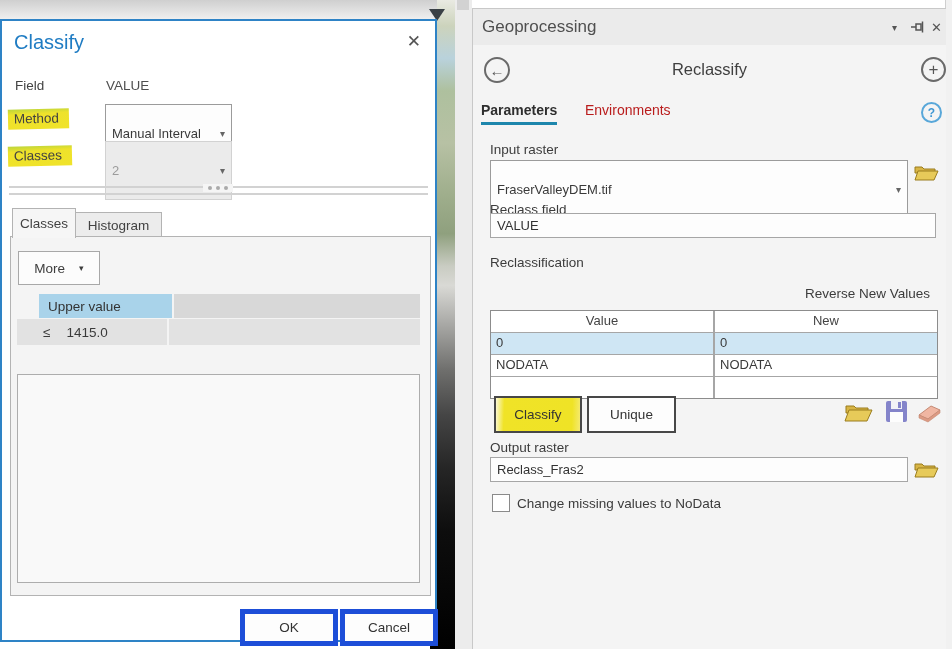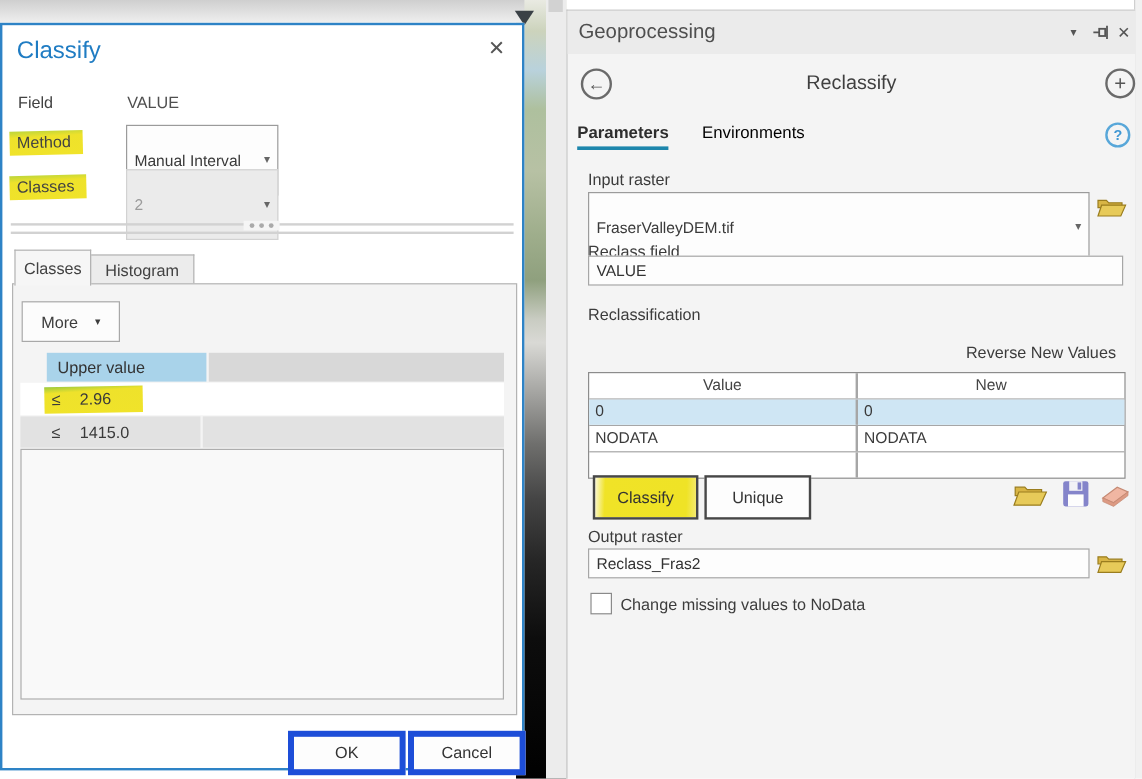--- a/index.html
+++ b/index.html
@@ -52,21 +52,21 @@
   .dlg-btn{border:5px solid #1d4ed8;background:#fdfdfd;font-size:13.5px;color:#333;
       display:flex;align-items:center;justify-content:center;}
   
   #gp-panel{left:472px;top:8px;width:473px;height:641px;background:#f4f4f4;
       border:1px solid #c8c8c8;border-right:none;}
   #gp-header{left:0;top:0;width:473px;height:36px;background:#ebebeb;}
   .gp-title{font-size:17px;color:#4f4f4f;}
   .hico{font-size:13px;color:#555;}
   .circle-btn{border:2px solid #6a6a6a;border-radius:50%;color:#555;
       display:flex;align-items:center;justify-content:center;background:transparent;}
-  .ptab{font-size:14px;color:#000000;}
+  .ptab{font-size:14px;color:#b91c1c;}
   .ptab.active{font-weight:bold;color:#2e2e2e;border-bottom:3px solid #1d86ac;padding-bottom:4px;}
   .field-label{font-size:13.5px;color:#3c3c3c;}
   .tinput{background:#fdfdfd;border:1px solid #a6a6a6;font-size:13px;color:#333;
       padding:0 6px;display:flex;align-items:center;}
   input.tinput{font-family:"Liberation Sans",sans-serif;}
   .rtable{border:1px solid #8c8c8c;background:#fff;}
   .rt-row{display:flex;border-bottom:1px solid #a6a6a6;}
   .rt-row:last-child{border-bottom:none;}
   .rt-cell{width:222px;font-size:13px;color:#3a3a3a;padding:2px 5px;height:17px;}
   .rt-cell:first-child{border-right:2px solid #a6a6a6;}
@@ -131,26 +131,20 @@
       <div class="abs btn" style="left:7px;top:14px;width:80px;height:32px;gap:14px;">
         <span>More</span>
         <span class="car" style="font-size:9px;">▾</span>
       </div>
 
       <div class="abs" style="left:6px;top:57px;width:403px;">
         <div class="cls-hrow" style="height:24px;margin-left:22px;">
           <div class="cls-hc1">Upper value</div>
           <div class="cls-hc2"></div>
         </div>
-        <div class="cls-row" style="height:27px;background:#fff;">
-          <div class="cls-c1">
-            <span class="hl-row"><span class="op">≤</span><span>2.96</span></span>
-          </div>
-          <div class="cls-c2" style="background:#fff;"></div>
-        </div>
         <div class="cls-row" style="height:26px;">
           <div class="cls-c1" style="background:#e2e2e2;">
             <span class="op">≤</span>
             <span>1415.0</span>
           </div>
           <div class="cls-c2" style="background:#e2e2e2;"></div>
         </div>
       </div>
 
       <div class="abs" style="left:6px;top:137px;width:401px;height:207px;background:#f9f9f9;border:1px solid #adadad;"></div>

